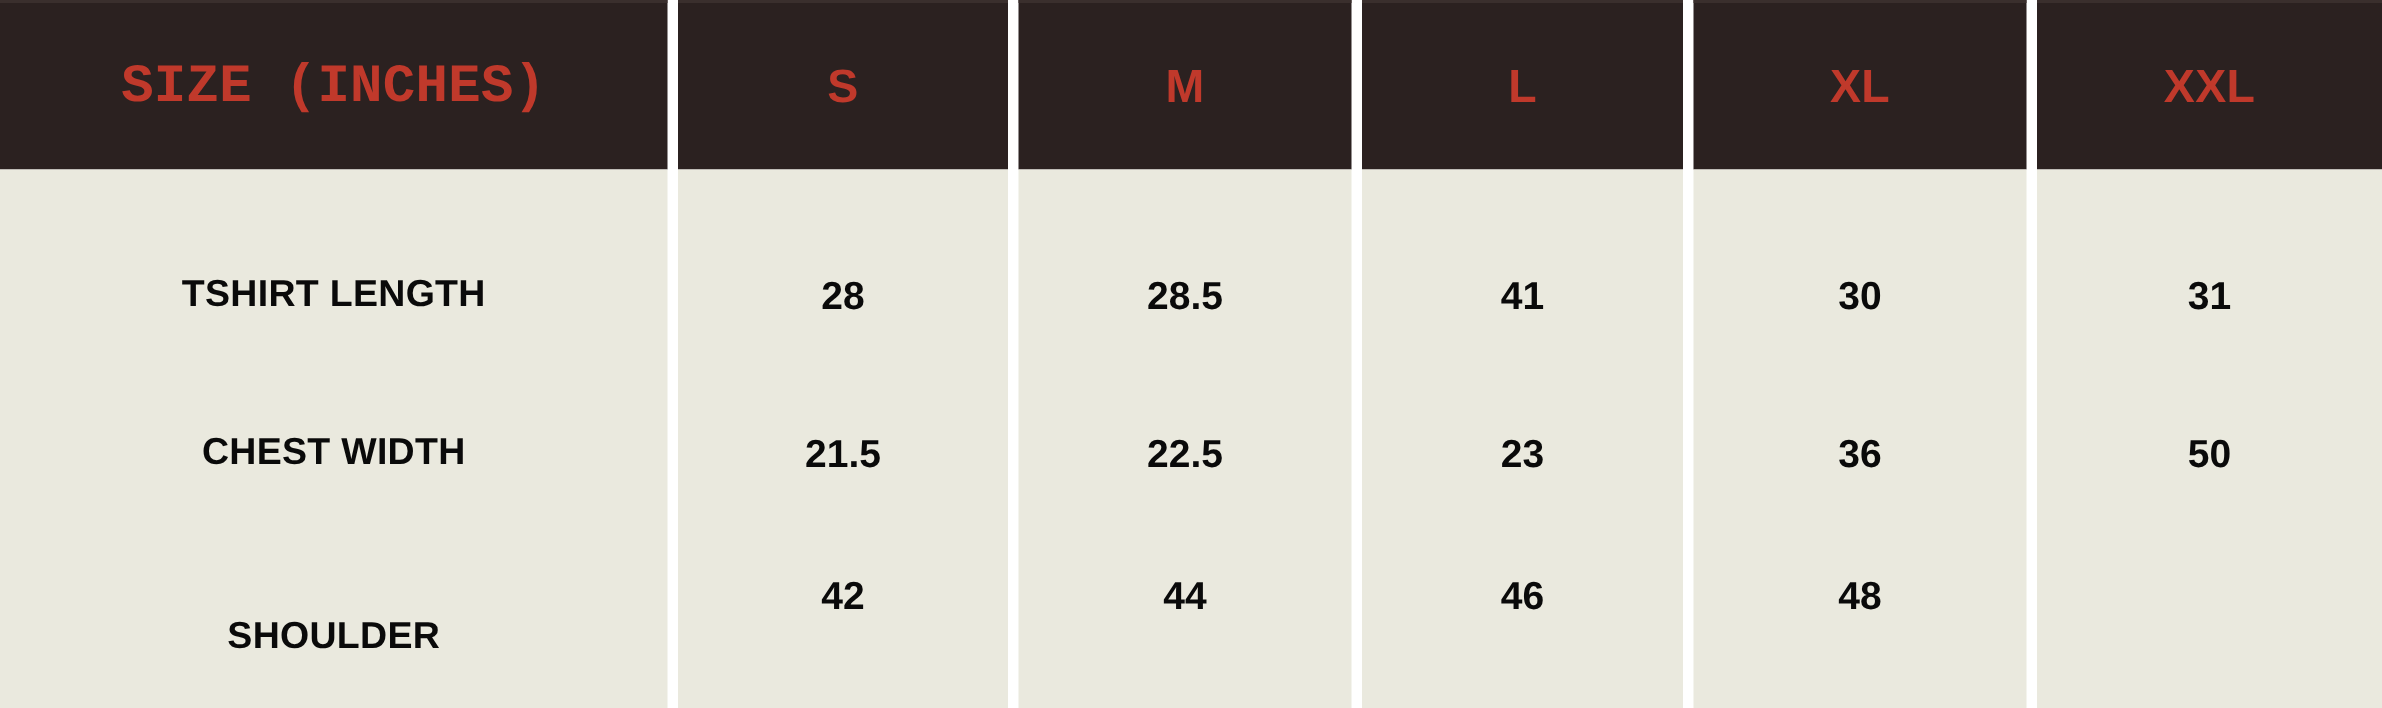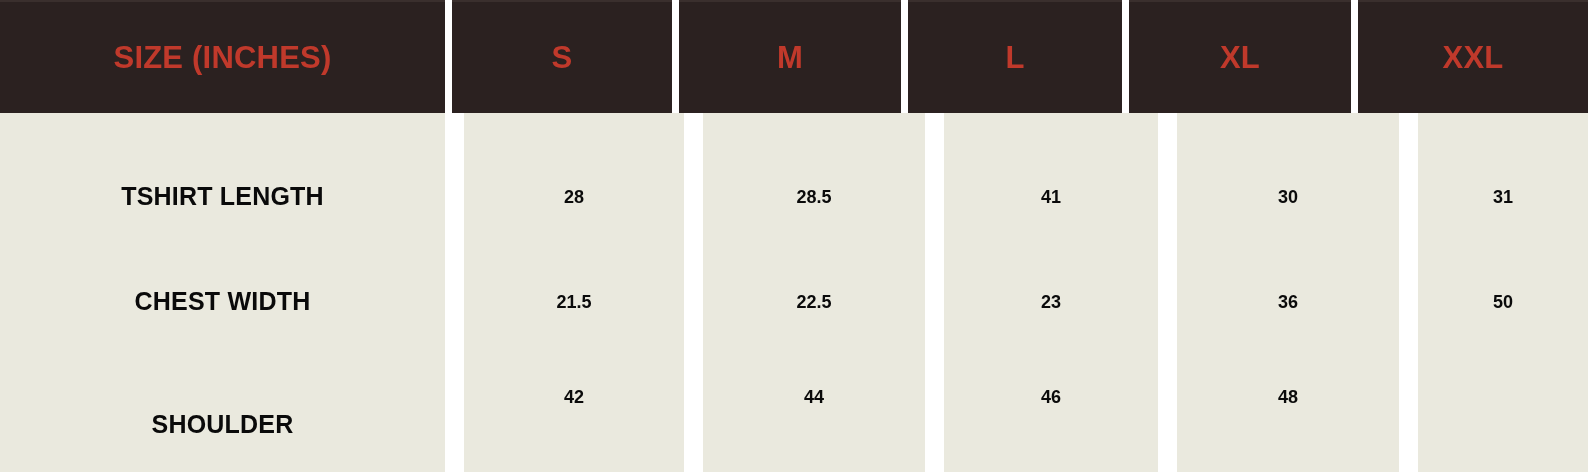--- a/index.html
+++ b/index.html
@@ -44,49 +44,50 @@
   .chart-header .head-cell .head-label {
     color: #C0392B;
     font-weight: 700;
     font-size: 31px;
     letter-spacing: 0.2px;
     line-height: 1;
     white-space: nowrap;
     font-family: "Liberation Sans", "DejaVu Sans", sans-serif;
   }
   .chart-header .head-cell.label-col .head-label {
-    font-size: 31px;
+    font-size: 36px;
+    font-family: Liberation Mono, monospace;
   }
 
   
   .chart-body {
     display: flex;
     width: 100%;
     height: 354px;
     background: #ffffff;
-    gap: 19px;
+    gap: 7px;
     box-sizing: border-box;
   }
   .body-col {
     background: #EAE9DE;
     height: 359px;
     box-sizing: border-box;
     display: flex;
     flex-direction: column;
     position: relative;
   }
   .body-cell {
     display: flex;
     align-items: center;
     justify-content: center;
     width: 100%;
     box-sizing: border-box;
     color: #0a0a0a;
     font-weight: 700;
-    font-size: 18px;
+    font-size: 26px;
     line-height: 1;
     white-space: nowrap;
     font-family: "Liberation Sans", "DejaVu Sans", sans-serif;
   }
   
   .body-cell.r0 { height: 141px; padding-top: 26px; align-items: center; }
   .body-cell.r1 { height: 95px; }
   .body-cell.r2 { height: 123px; padding-bottom: 28px; align-items: center; }
 
   .body-col.label-col .body-cell {

